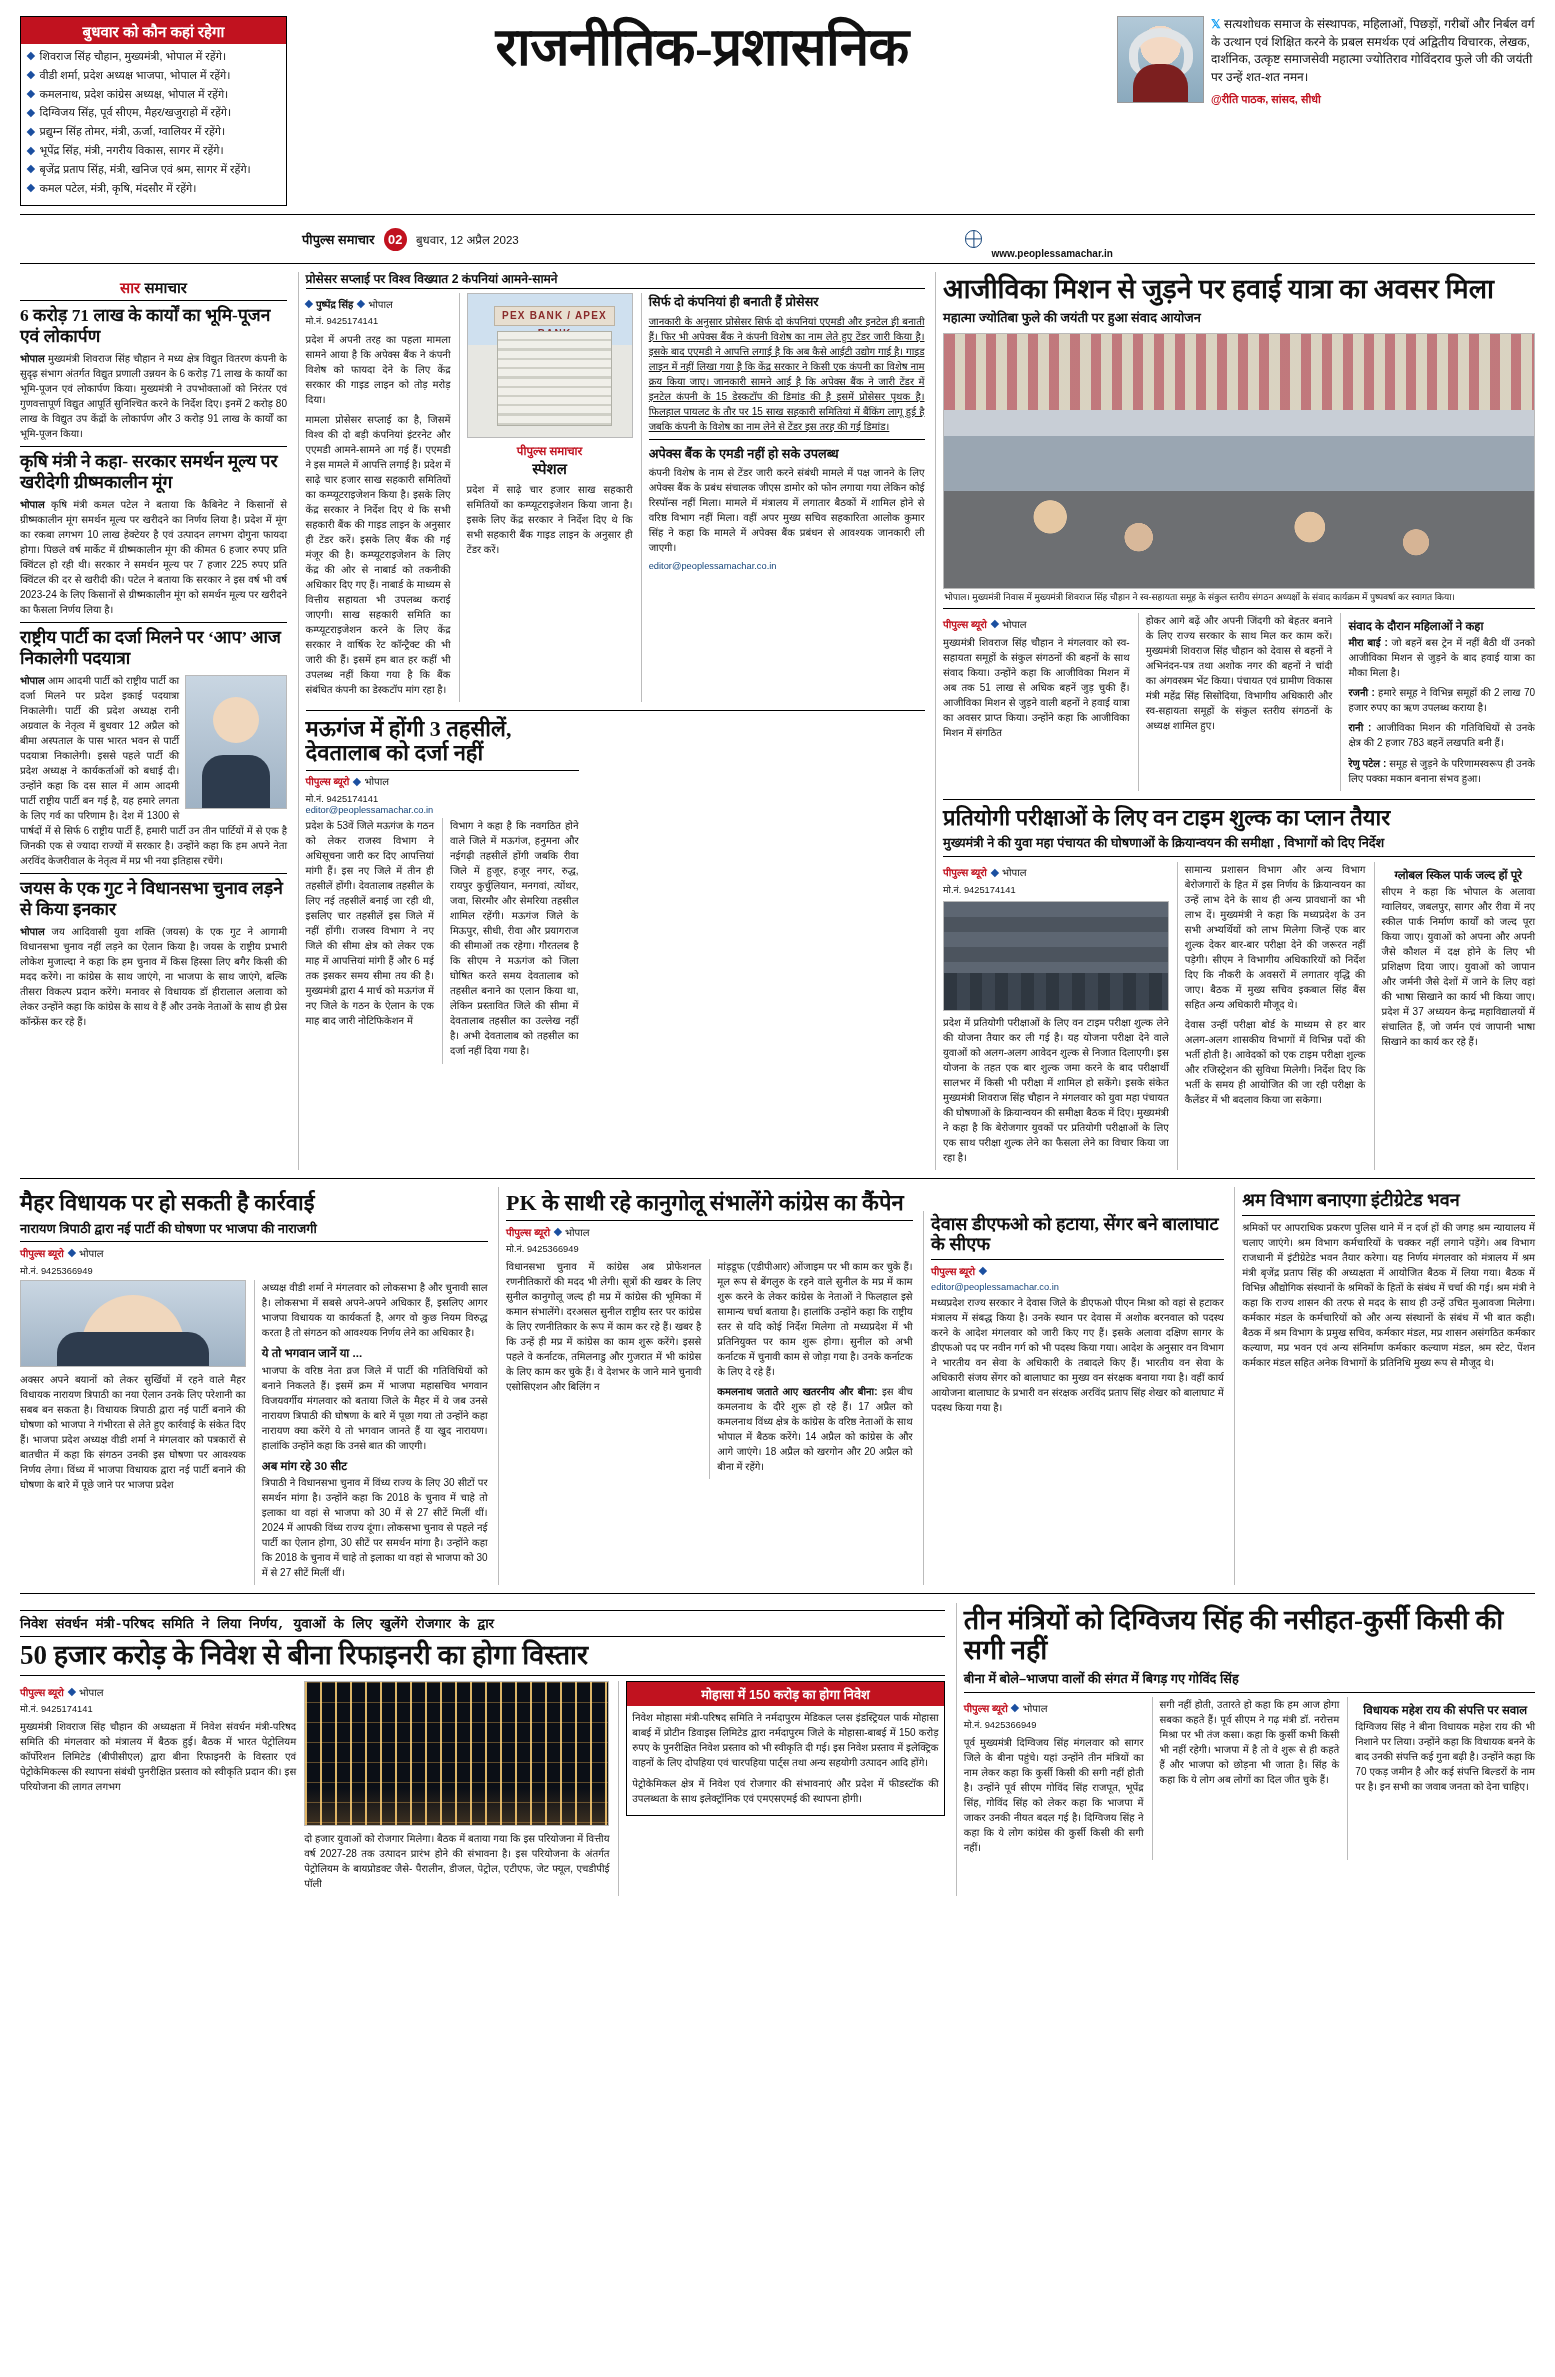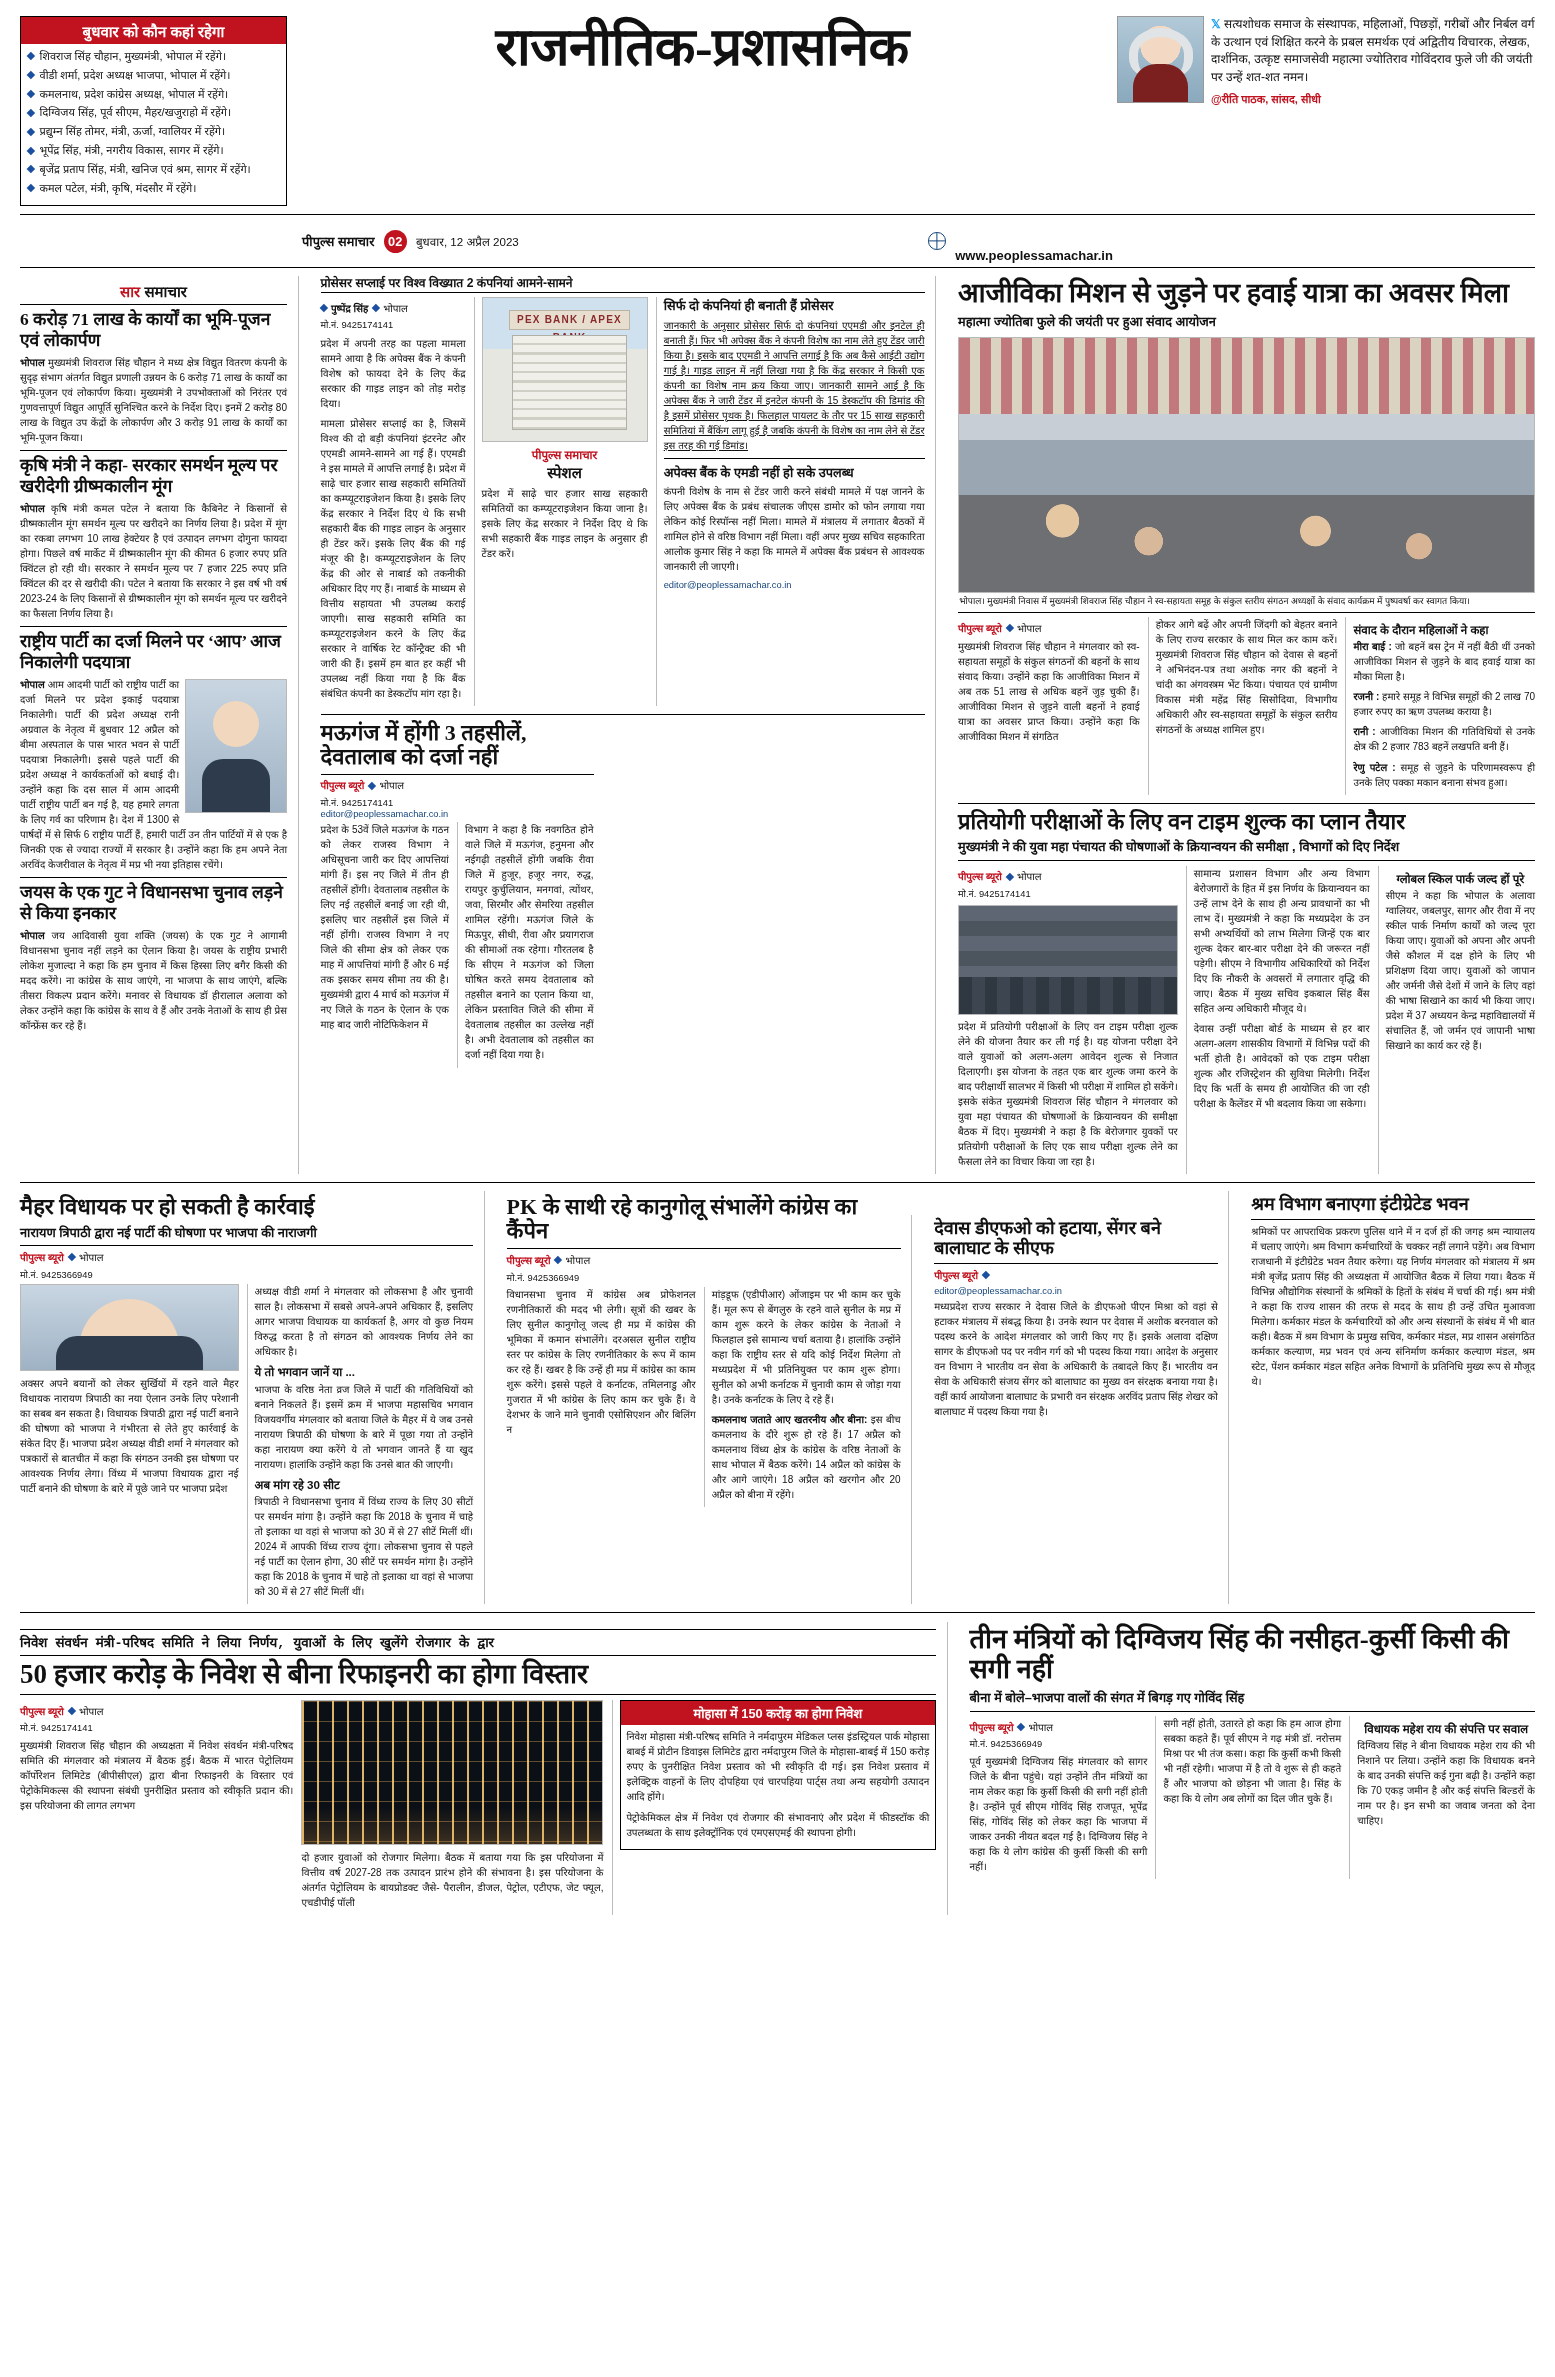--- a/index.html
+++ b/index.html
@@ -44,21 +44,21 @@
     width:23px; height:23px; border-radius:50%;
     background:#c1121f; color:#fff; font-weight:700; font-size:12.8px;
   }
   .mast-strip .sep { flex:1 1 auto; }
   .globe {
     display:inline-block; width:17.4px; height:17.4px; border-radius:50%;
     border:1.2px solid #14447a; position:relative; vertical-align:middle;
   }
   .globe:before{content:"";position:absolute;left:50%;top:-1.2px;bottom:-1.2px;width:0;border-left:1.2px solid #14447a;transform:translateX(-0.6px);}
   .globe:after{content:"";position:absolute;top:50%;left:-1.2px;right:-1.2px;height:0;border-top:1.2px solid #14447a;transform:translateY(-0.6px);}
-  .site { font-weight:700; font-size:13px;margin-top:28px; }
+  .site { font-weight:700; font-size:10px;margin-top:28px; }
 
   
   .kbox { border:1.2px solid #000; }
   .kbox-h { background:#c1121f; color:#fff; font-weight:700; font-size:15px; text-align:center; padding:3.5px 2.3px; }
   .kbox ul { list-style:none; margin:0; padding:4.6px 5.8px 5.8px 5.8px; }
   .kbox li { font-size:11px; line-height:1.45; padding-left:12.8px; position:relative; margin-bottom:2.9px; }
   .kbox li:before{content:"";position:absolute;left:1.2px;top:4.6px;width:5.8px;height:5.8px;background:#1b4fa0;transform:rotate(45deg);}
 
   
   .promo-photo {
@@ -95,21 +95,21 @@
   .kicker { font-size:12.2px; font-weight:700; line-height:1.3; }
   .subhead { font-size:12.8px; font-weight:700; line-height:1.35; }
   .byline { display:flex; align-items:center; gap:4.6px; font-size:10px; margin:3.5px 0; }
   .byline .logo { color:#c1121f; font-weight:700; }
   .byline .dot { width:5.8px;height:5.8px;background:#1b4fa0;display:inline-block;transform:rotate(45deg); }
   .body { font-size:10px; line-height:1.5; text-align:justify; }
   .body p { margin:0 0 5.2px 0; }
   .body b { font-weight:700; }
   .mail { font-size:9.3px; color:#14447a; }
 
-  .colrule { border-left:0.6px solid #bbb; padding-left:22px; }
+  .colrule { border-left:0.6px solid #bbb; padding-left:7px; }
 
   
   .sar-title { text-align:center; font-size:15px; font-weight:700; margin:5.8px 0 2.3px; }
   .sar-title .rd { color:#c1121f; }
 
   
   .lead-sm h3 {
     font-family:"Liberation Serif", serif; font-size:17.4px; line-height:1.2; margin:4.6px 0 3.5px;
     font-weight:700;
   }

